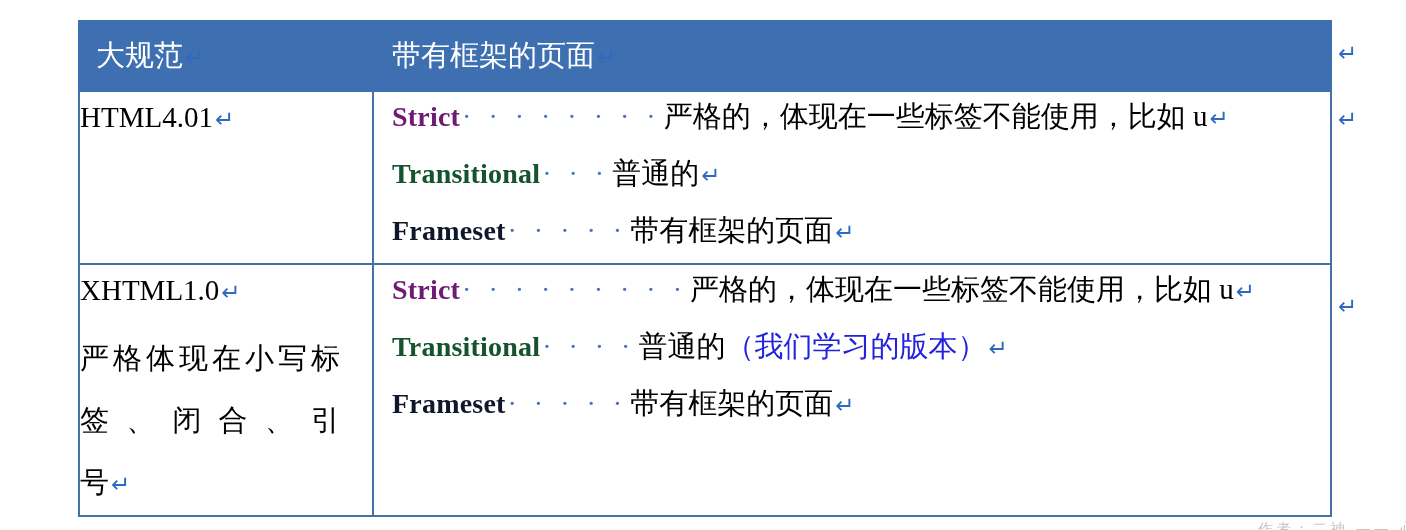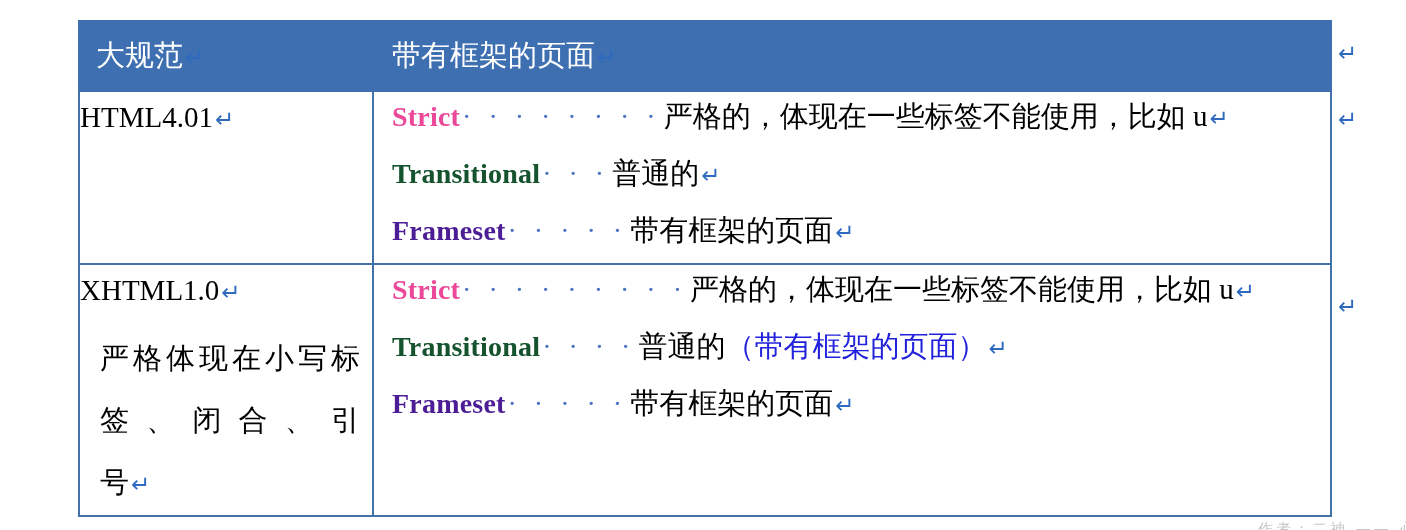--- a/index.html
+++ b/index.html
@@ -93,23 +93,23 @@
     font-size: 29px;
     white-space: nowrap;
   }
 
   
   .kw {
     font-weight: bold;
     font-size: 28px;
     letter-spacing: .2px;
   }
-  .kw-strict      { color: #ec4899; text-align: center; }
+  .kw-strict      { color: #701a75; text-align: center; }
   .kw-transitional{ color: #14532d; }
-  .kw-frameset    { color: #4c1d95; }
+  .kw-frameset    { color: #0f172a; }
 
   .leader {
     color: #4A72C0;
     letter-spacing: 5px;
     font-size: 28px;
     padding: 0 3px 0 2px;
   }
   .desc { color: #000000; font-size: 29px; margin-top: 39px; }
   .desc-blue { color: #2222DD; font-size: 29px; }
 
@@ -137,21 +137,20 @@
   }
 
   
   .justify-cjk {
     text-align: justify;
     text-align-last: justify;
     line-height: 62px;
     font-size: 29px;
     white-space: normal;
     width: 260px;
-    margin-left: 20px;
   }
   .lastline {
     text-align: left;
     text-align-last: left;
   }
 
   
   .watermark {
     position: absolute;
     left: 1258px;
@@ -210,21 +209,21 @@
           <div class="justify-cjk">严格体现在小写标签、闭合、引</div>
           <div class="justify-cjk lastline"><span>号</span><span class="ret">↵</span></div>
         </td>
         <td class="cell right">
 
           <div class="line">
             <span class="kw kw-strict">Strict</span><span class="leader">· · · · · · · · ·</span><span class="desc">严格的，体现在一些标签不能使用，比如 u</span><span class="ret">↵</span>
           </div>
 
           <div class="line">
-            <span class="kw kw-transitional">Transitional</span><span class="leader">· · · ·</span><span class="desc">普通的</span><span class="desc-blue">（带有框架的页面）</span><span class="ret">↵</span>
+            <span class="kw kw-transitional">Transitional</span><span class="leader">· · · ·</span><span class="desc">普通的</span><span class="desc-blue">（我们学习的版本）</span><span class="ret">↵</span>
           </div>
 
           <div class="line">
             <span class="kw kw-frameset">Frameset</span><span class="leader">· · · · ·</span><span class="desc">带有框架的页面</span><span class="ret">↵</span>
           </div>
 
         </td>
       </tr>
 
     </tbody>

